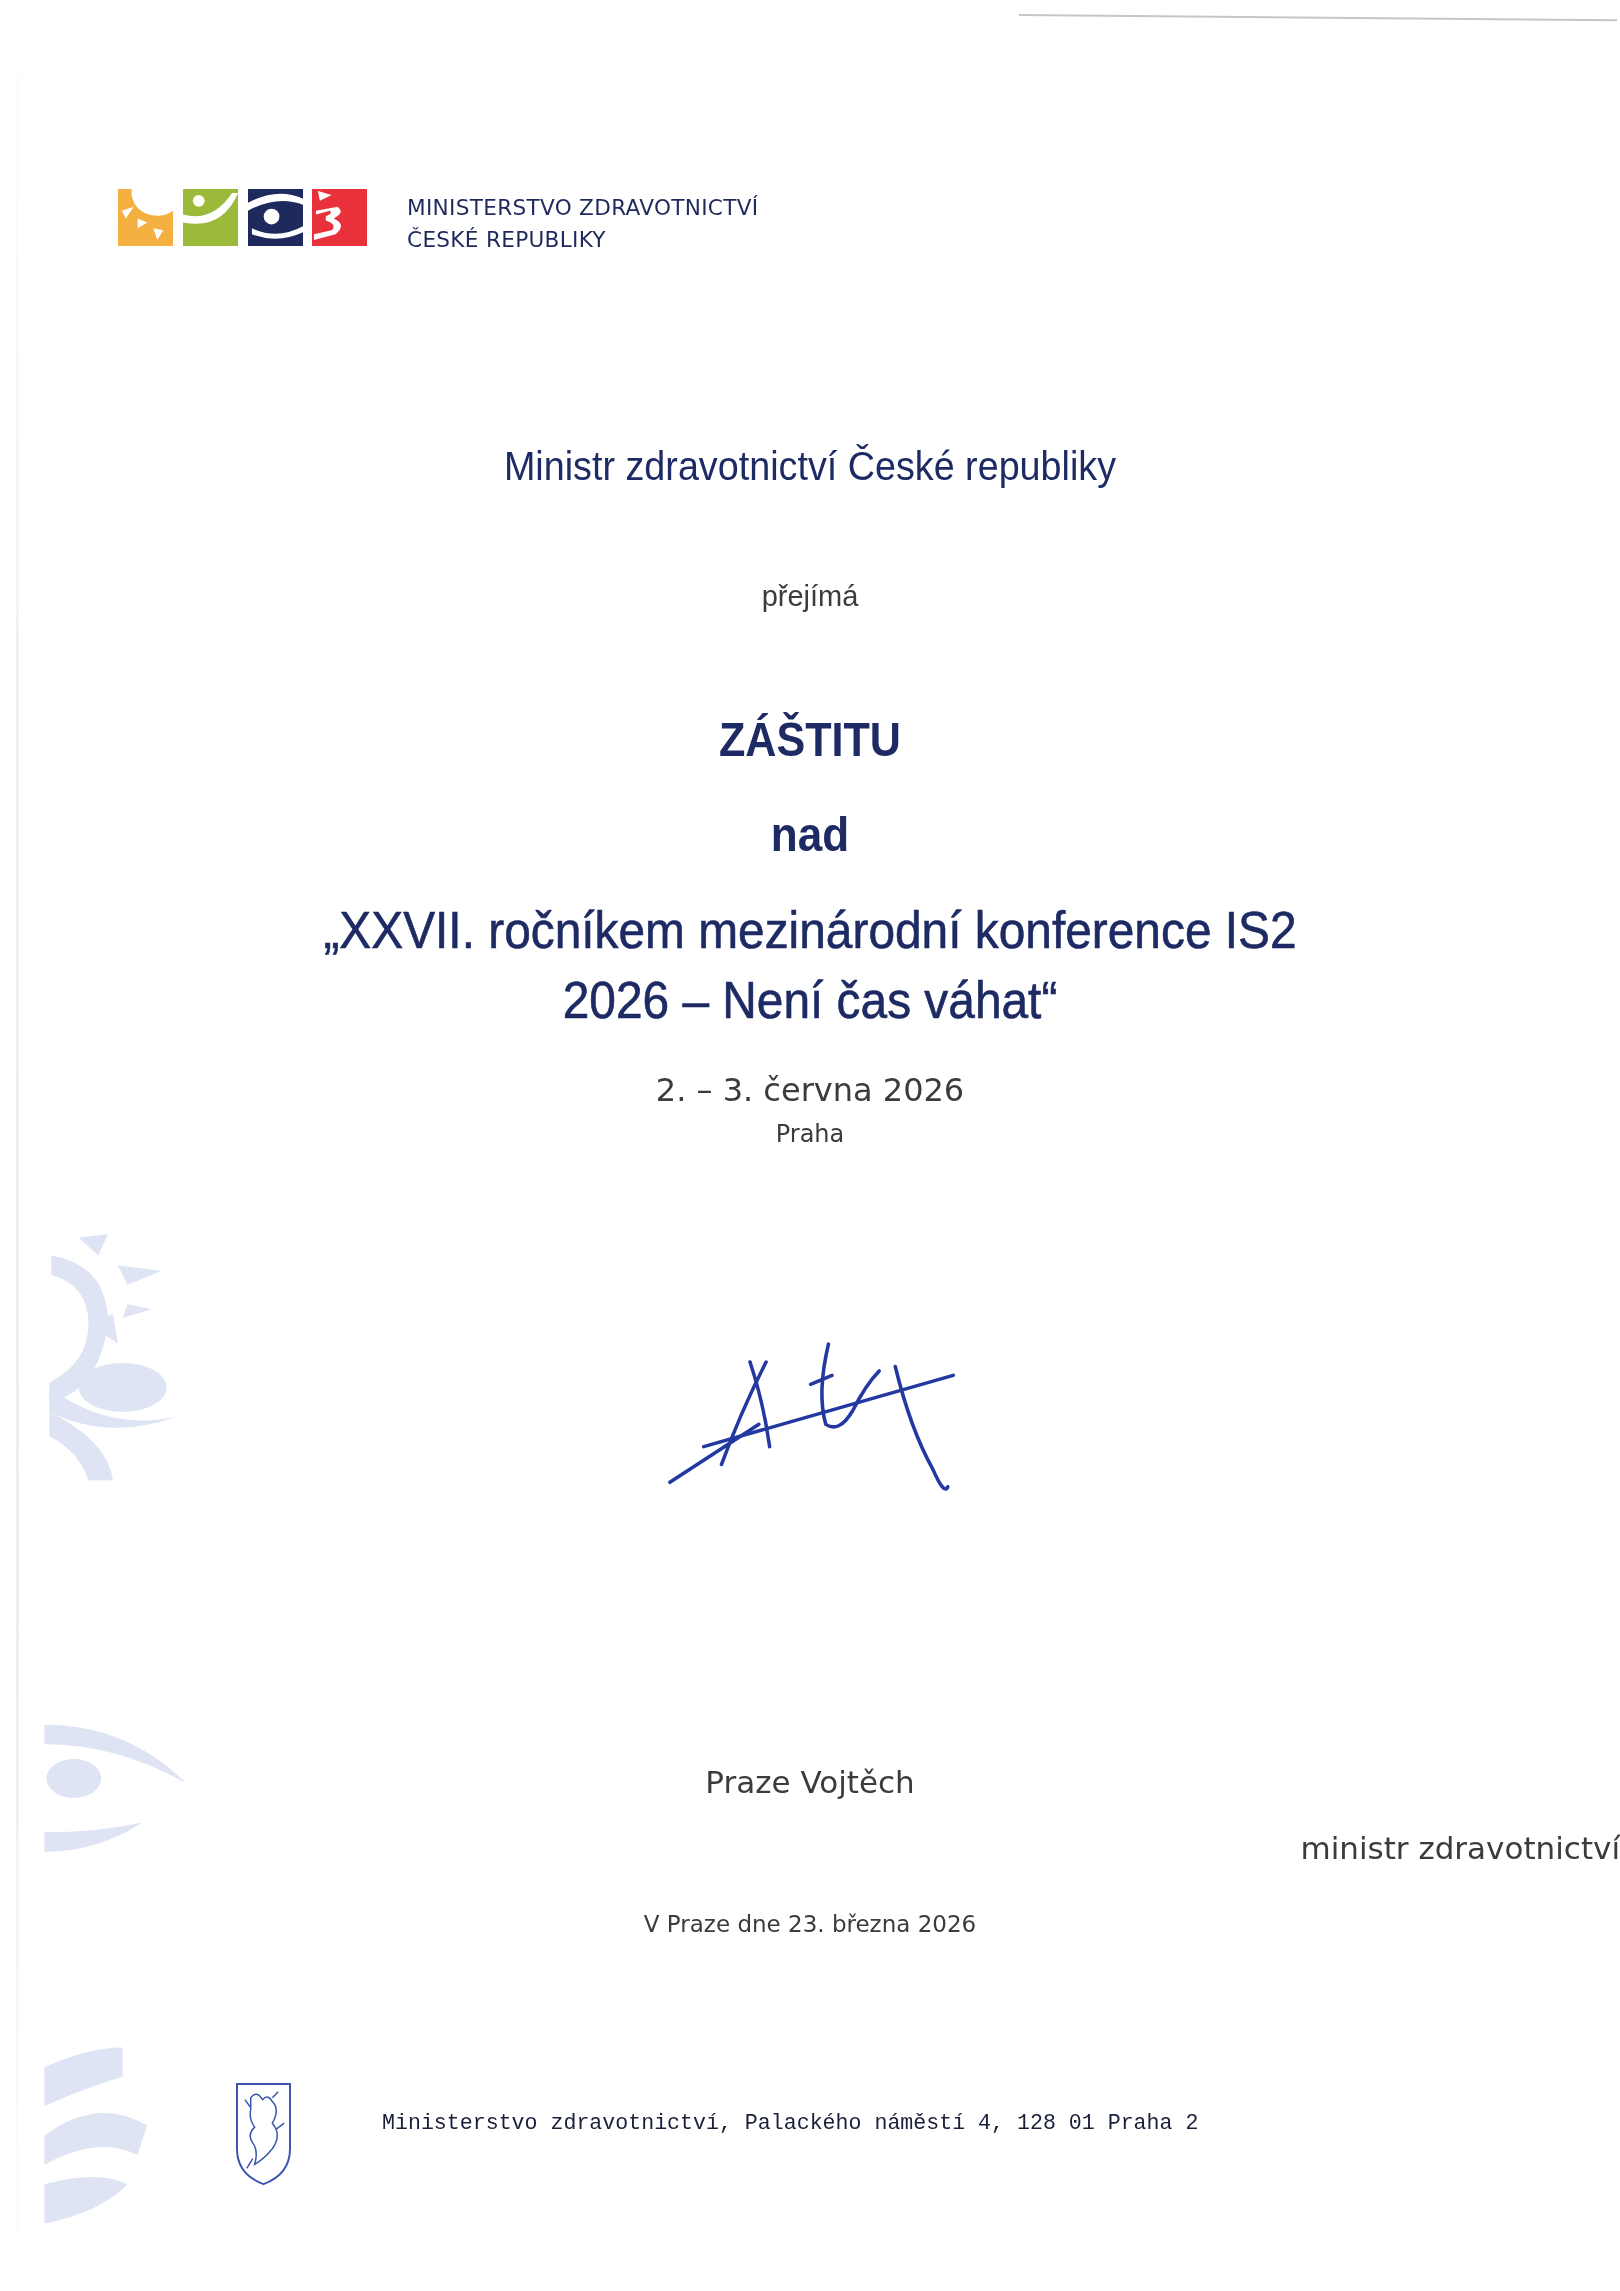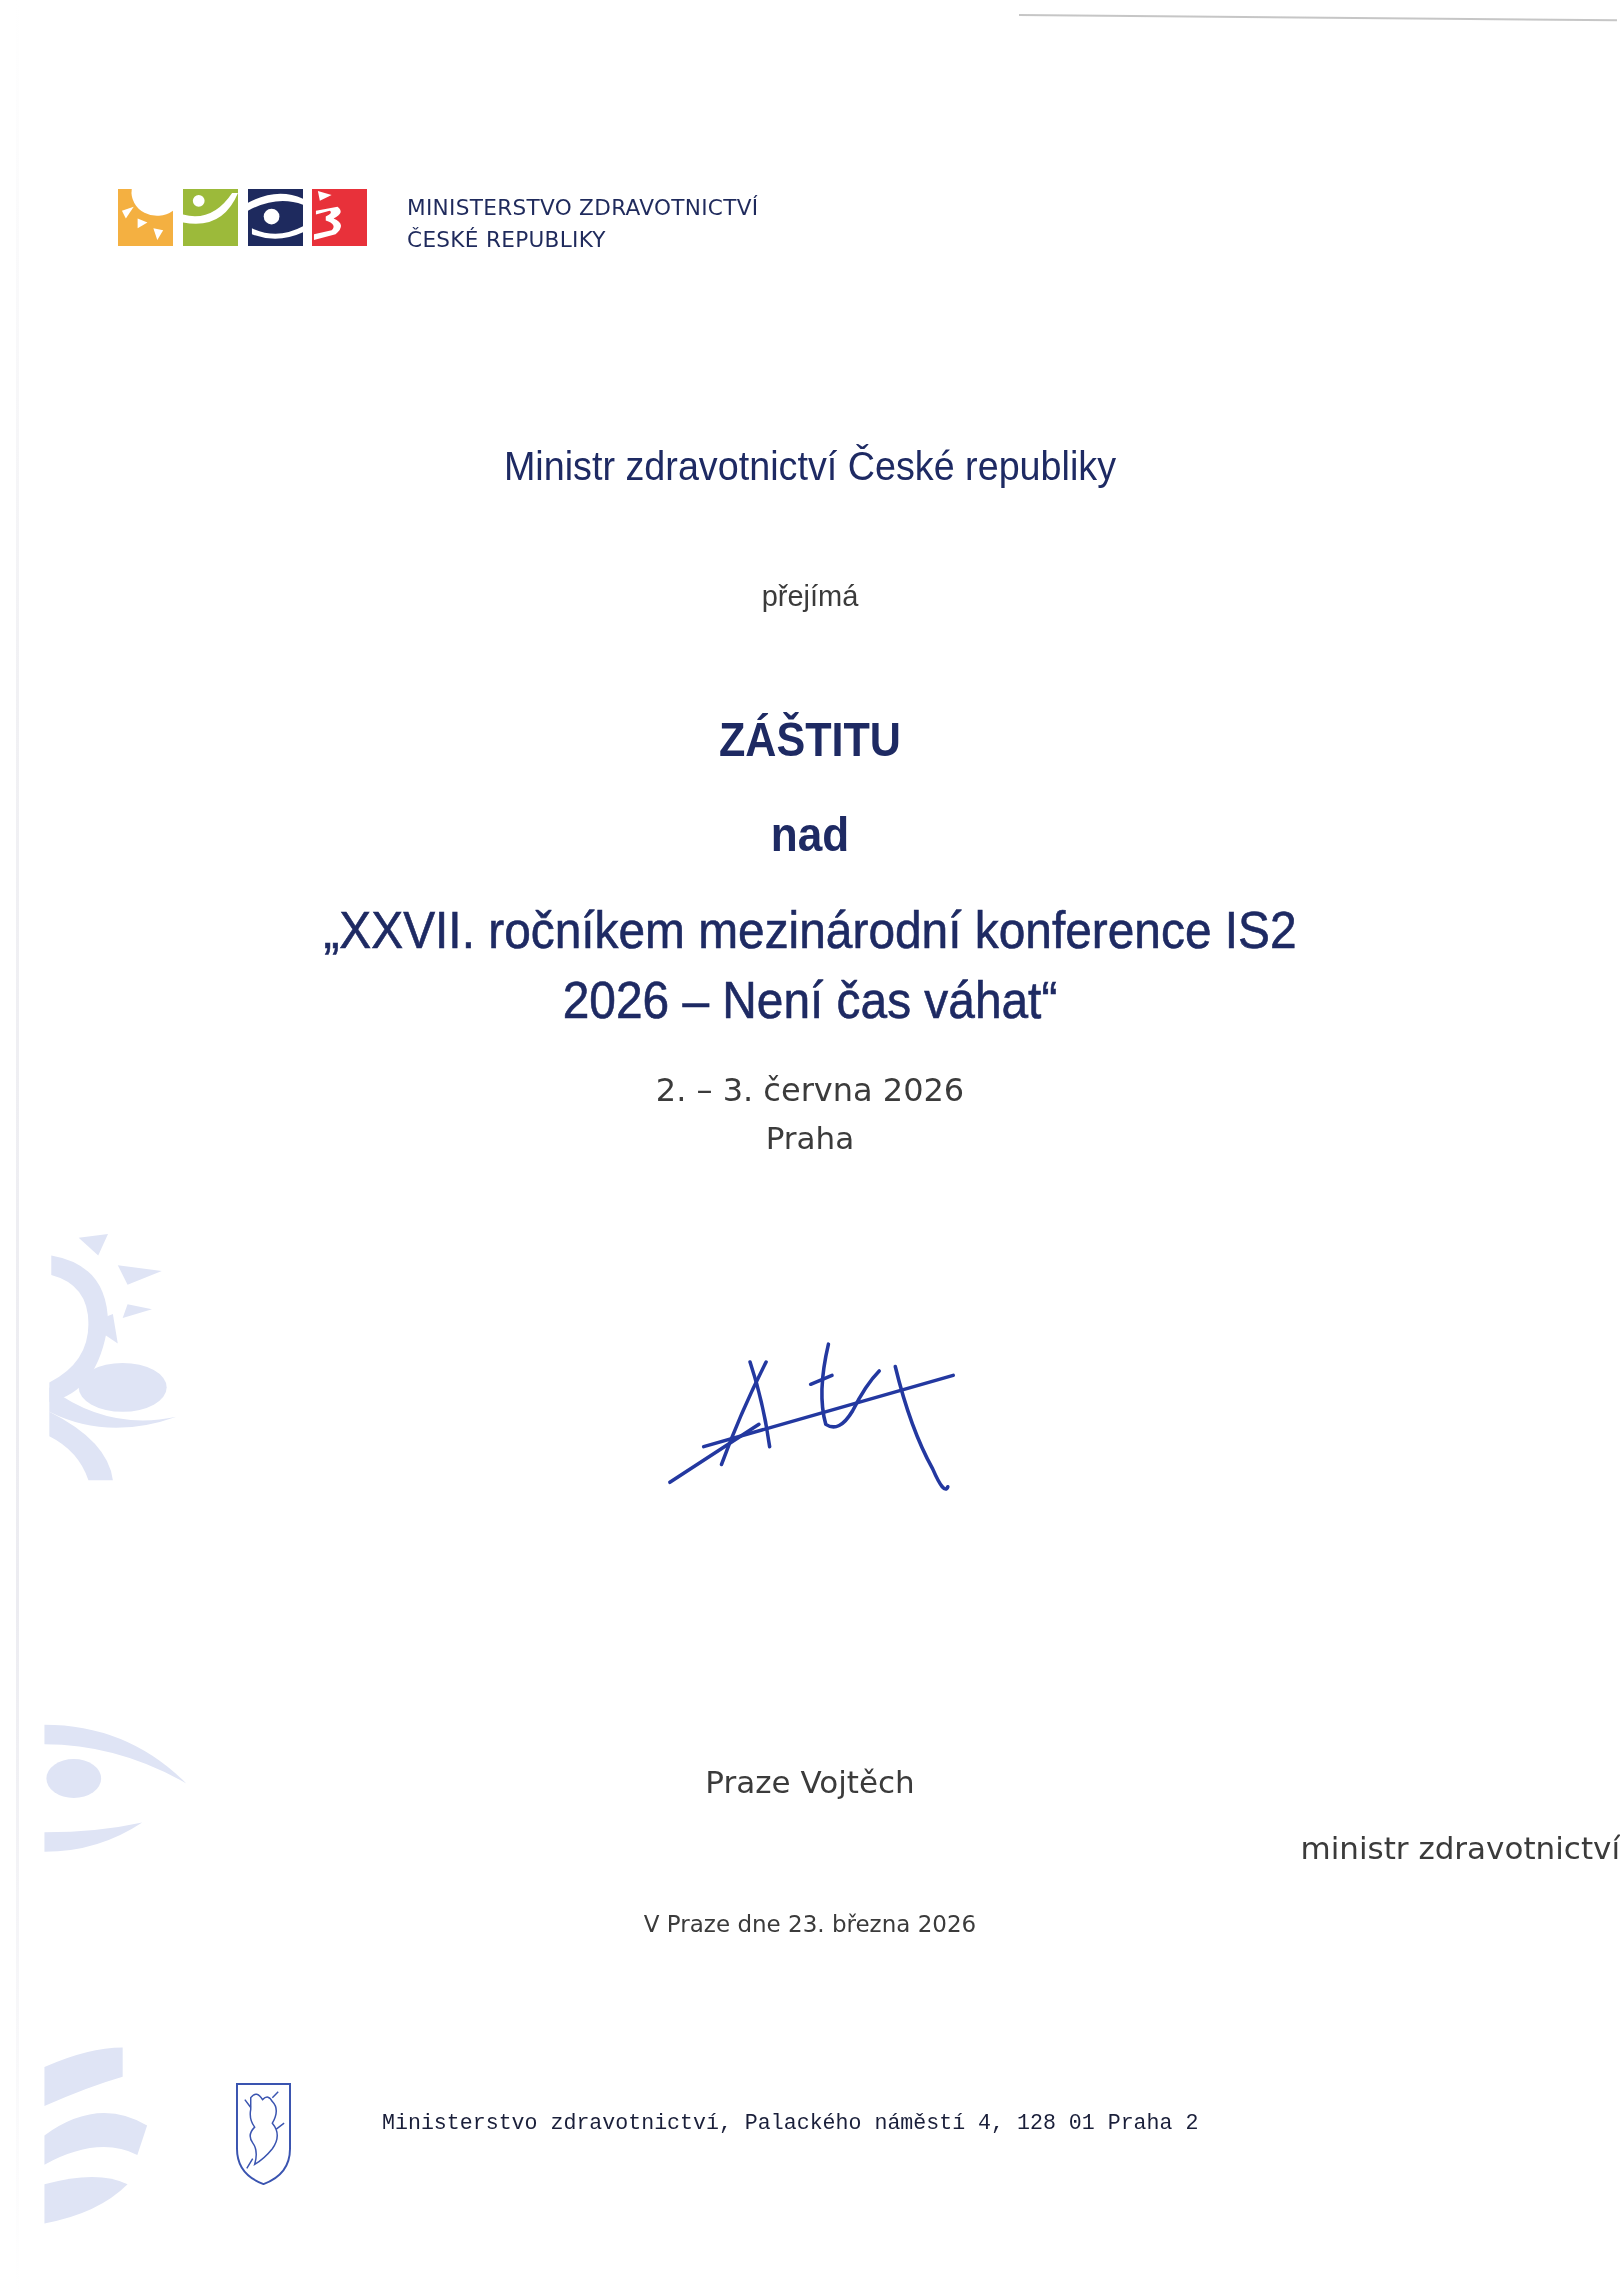--- a/index.html
+++ b/index.html
@@ -19,21 +19,21 @@
     .blue { color:#1e2a63; }
     .grey { color:#3b3b3b; }
     .center { position:absolute; left:0; width:1620px; text-align:center; }
     .ministr { top:443px; font-family:"Liberation Sans", sans-serif; font-size:41px; transform:scaleX(0.92); }
     .prejima { top:580px; font-family:Liberation Sans, sans-serif; font-size:29px; }
     .zastitu { top:711px; font-family:"Liberation Sans", sans-serif; font-weight:bold; font-size:49px; transform:scaleX(0.88); }
     .nad { top:806px; font-family:"Liberation Sans", sans-serif; font-weight:bold; font-size:49px; transform:scaleX(0.9); }
     .event1 { top:900px; font-family:"Liberation Sans", sans-serif; font-size:52px; transform:scaleX(0.92); -webkit-text-stroke:0.6px #1e2a63; }
     .event2 { top:970px; font-family:"Liberation Sans", sans-serif; font-size:52px; transform:scaleX(0.92); -webkit-text-stroke:0.6px #1e2a63; }
     .dates { top:1071px; font-family:"DejaVu Sans", sans-serif; font-size:32px;text-align:center; }
-    .place { top:1120px; font-family:"DejaVu Sans", sans-serif; font-size:31px; }
+    .place { top:1120px; font-family:"DejaVu Sans", sans-serif; font-size:24px; }
 
     .signature { position:absolute; left:627px; top:1313px; width:353px; height:196px; }
 
     .name { top:1764px; font-family:"DejaVu Sans", sans-serif; font-size:31px; }
     .role { top:1830px; font-family:"DejaVu Sans", sans-serif; font-size:31px;text-align:right; }
     .signed { top:1911px; font-family:"DejaVu Sans", sans-serif; font-size:23px; }
 
     .coat { position:absolute; left:233px; top:2080px; width:61px; height:108px; }
     .footer-addr { position:absolute; left:382px; top:2111px; font-family:Liberation Mono, monospace; font-size:21.6px; color:#1a1f3a; }
 

